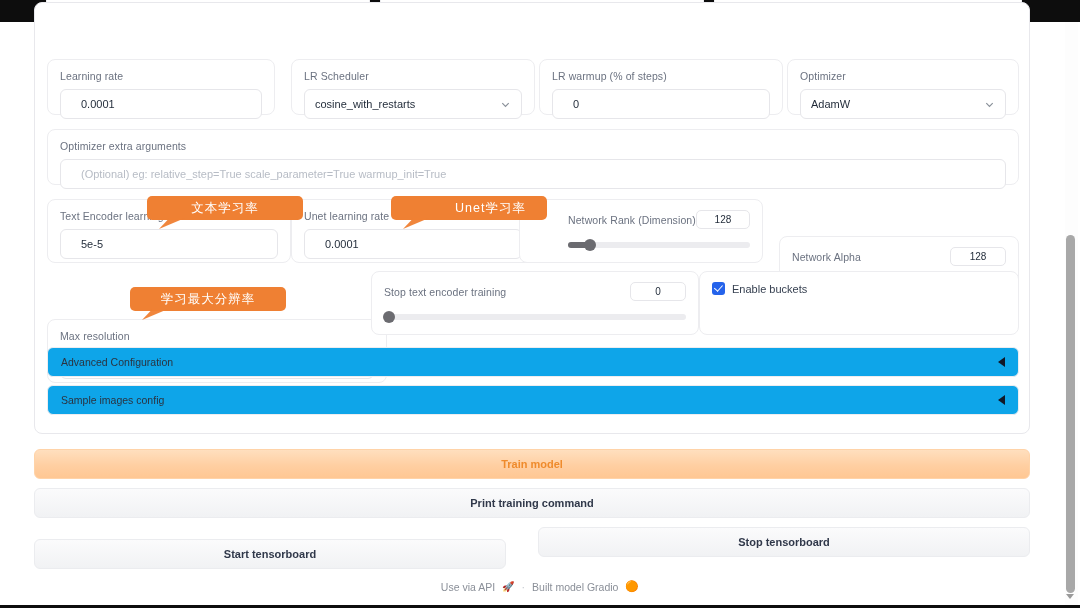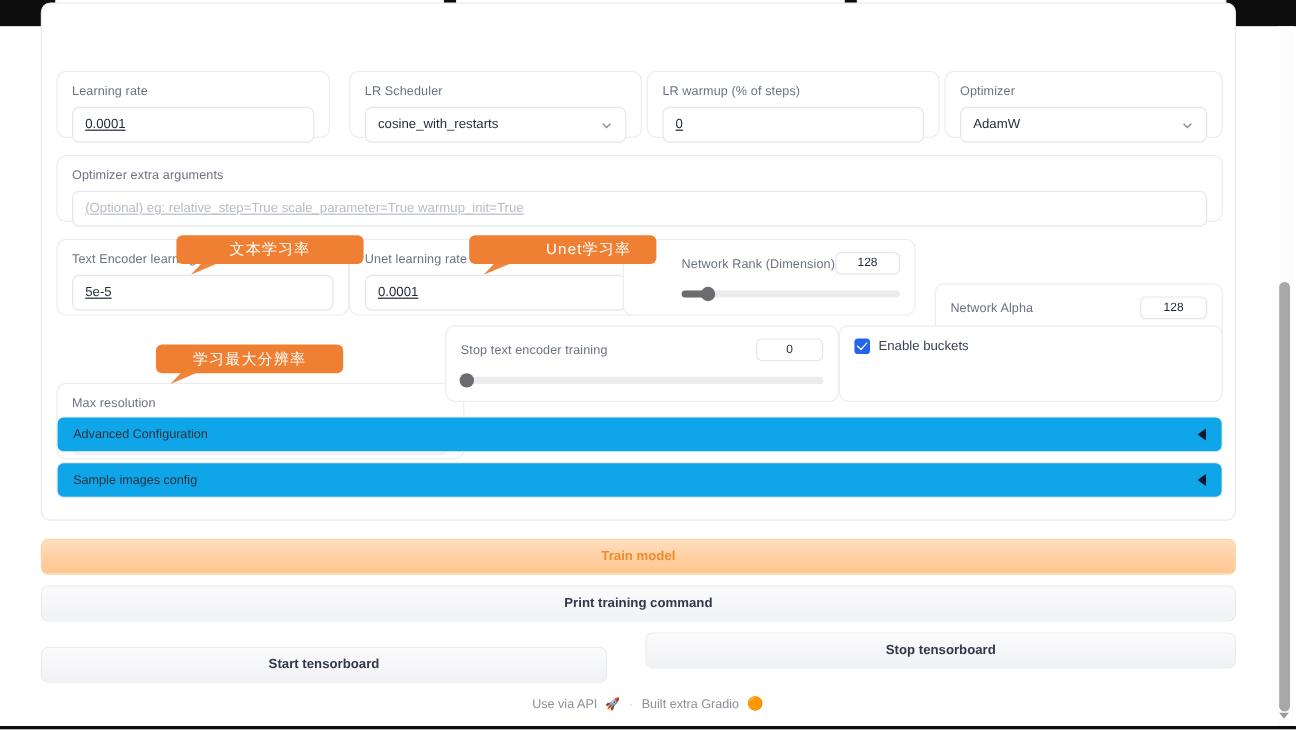--- a/index.html
+++ b/index.html
@@ -50,22 +50,22 @@
   }
 
   .inp {
     height: 30px;
     border: 1px solid #e6e6ea;
     border-radius: 6px;
     background: #ffffff;
     font-size: 11px;
     color: #1f2937;
     display: flex; align-items: center;
-    padding: 0 10px;
-    white-space: nowrap; overflow: hidden; text-decoration: underline;
+    padding: 0 20px;
+    white-space: nowrap; overflow: hidden;
   }
   .inp.ph { color: #b7bcc5; }
 
   .select {
     height: 30px;
     border: 1px solid #e6e6ea;
     border-radius: 6px;
     background: #ffffff;
     font-size: 11px;
     color: #1f2937;
@@ -314,21 +314,21 @@
 
     <div class="btn btn-train">Train model</div>
     <div class="btn btn-secondary btn-print">Print training command</div>
     <div class="btn btn-secondary btn-start">Start tensorboard</div>
     <div class="btn btn-secondary btn-stop">Stop tensorboard</div>
 
     <div class="footer">
       <span>Use via API</span>
       <span class="api-ico">🚀</span>
       <span class="dot">·</span>
-      <span>Built extra Gradio</span>
+      <span>Built model Gradio</span>
       <span class="gr-ico">🟠</span>
     </div>
 
   </div>
 
   <div class="callout" style="left:147px;top:196px;width:156px;height:24px;">
     <span>文本学习率</span>
     <span class="tail"></span>
   </div>
 

